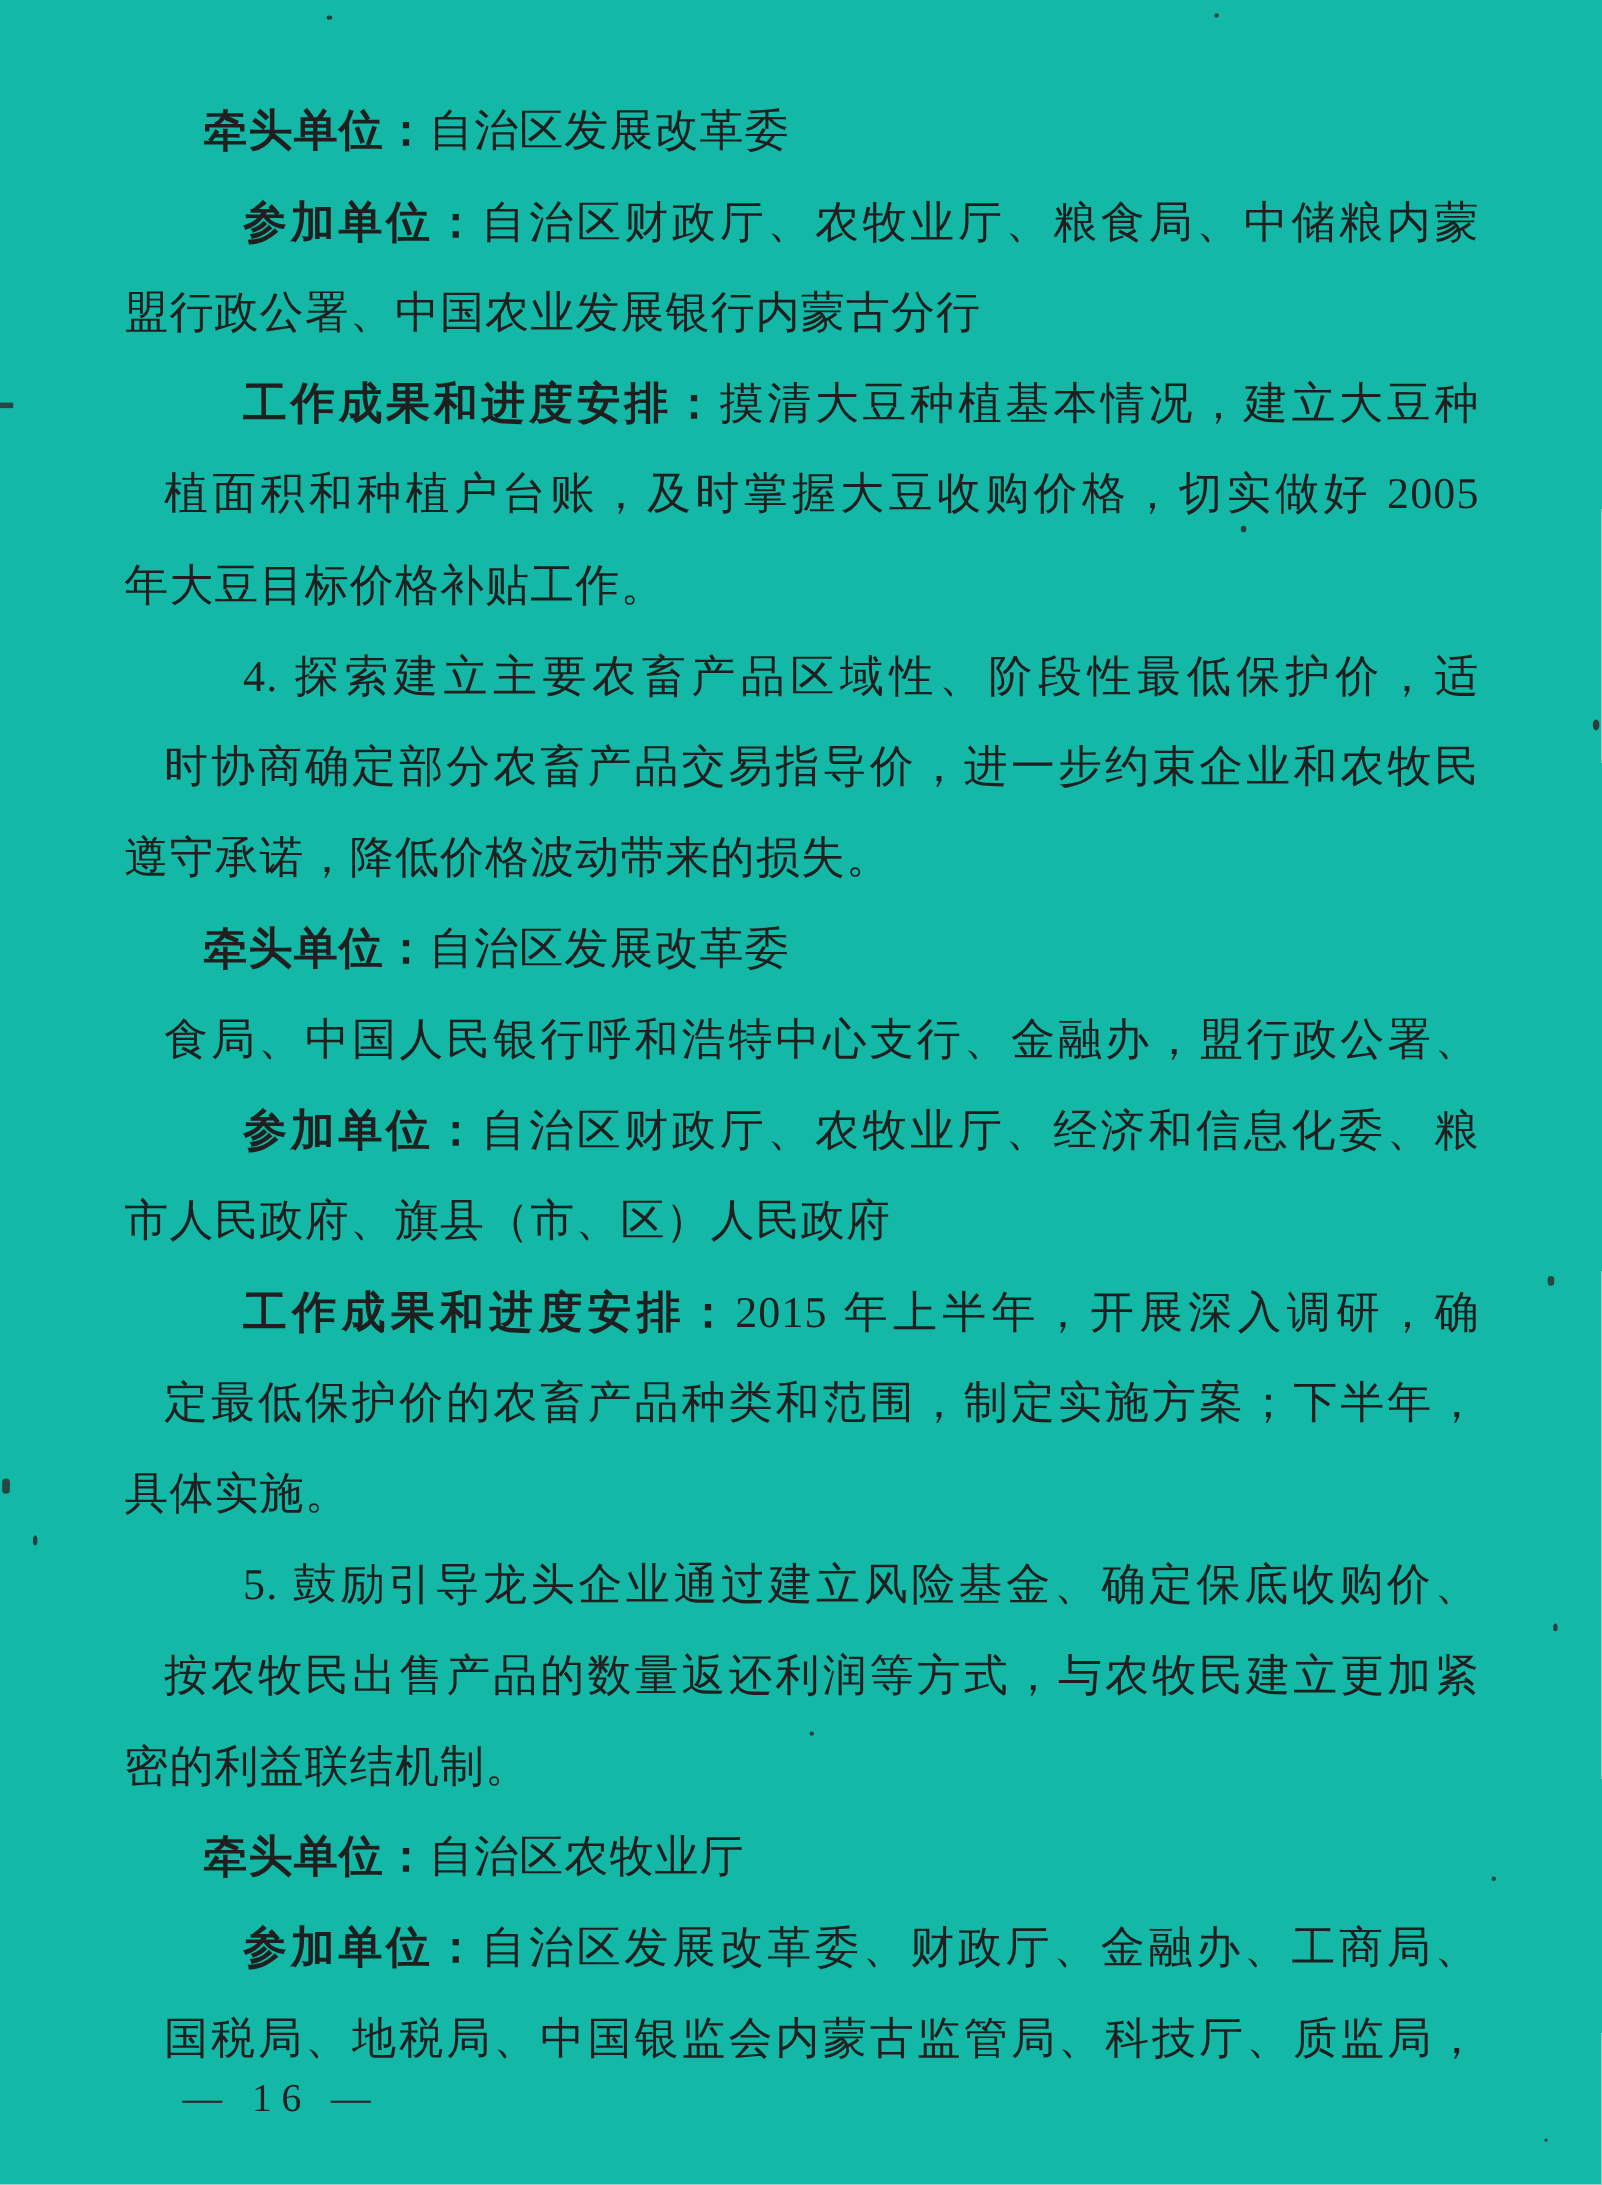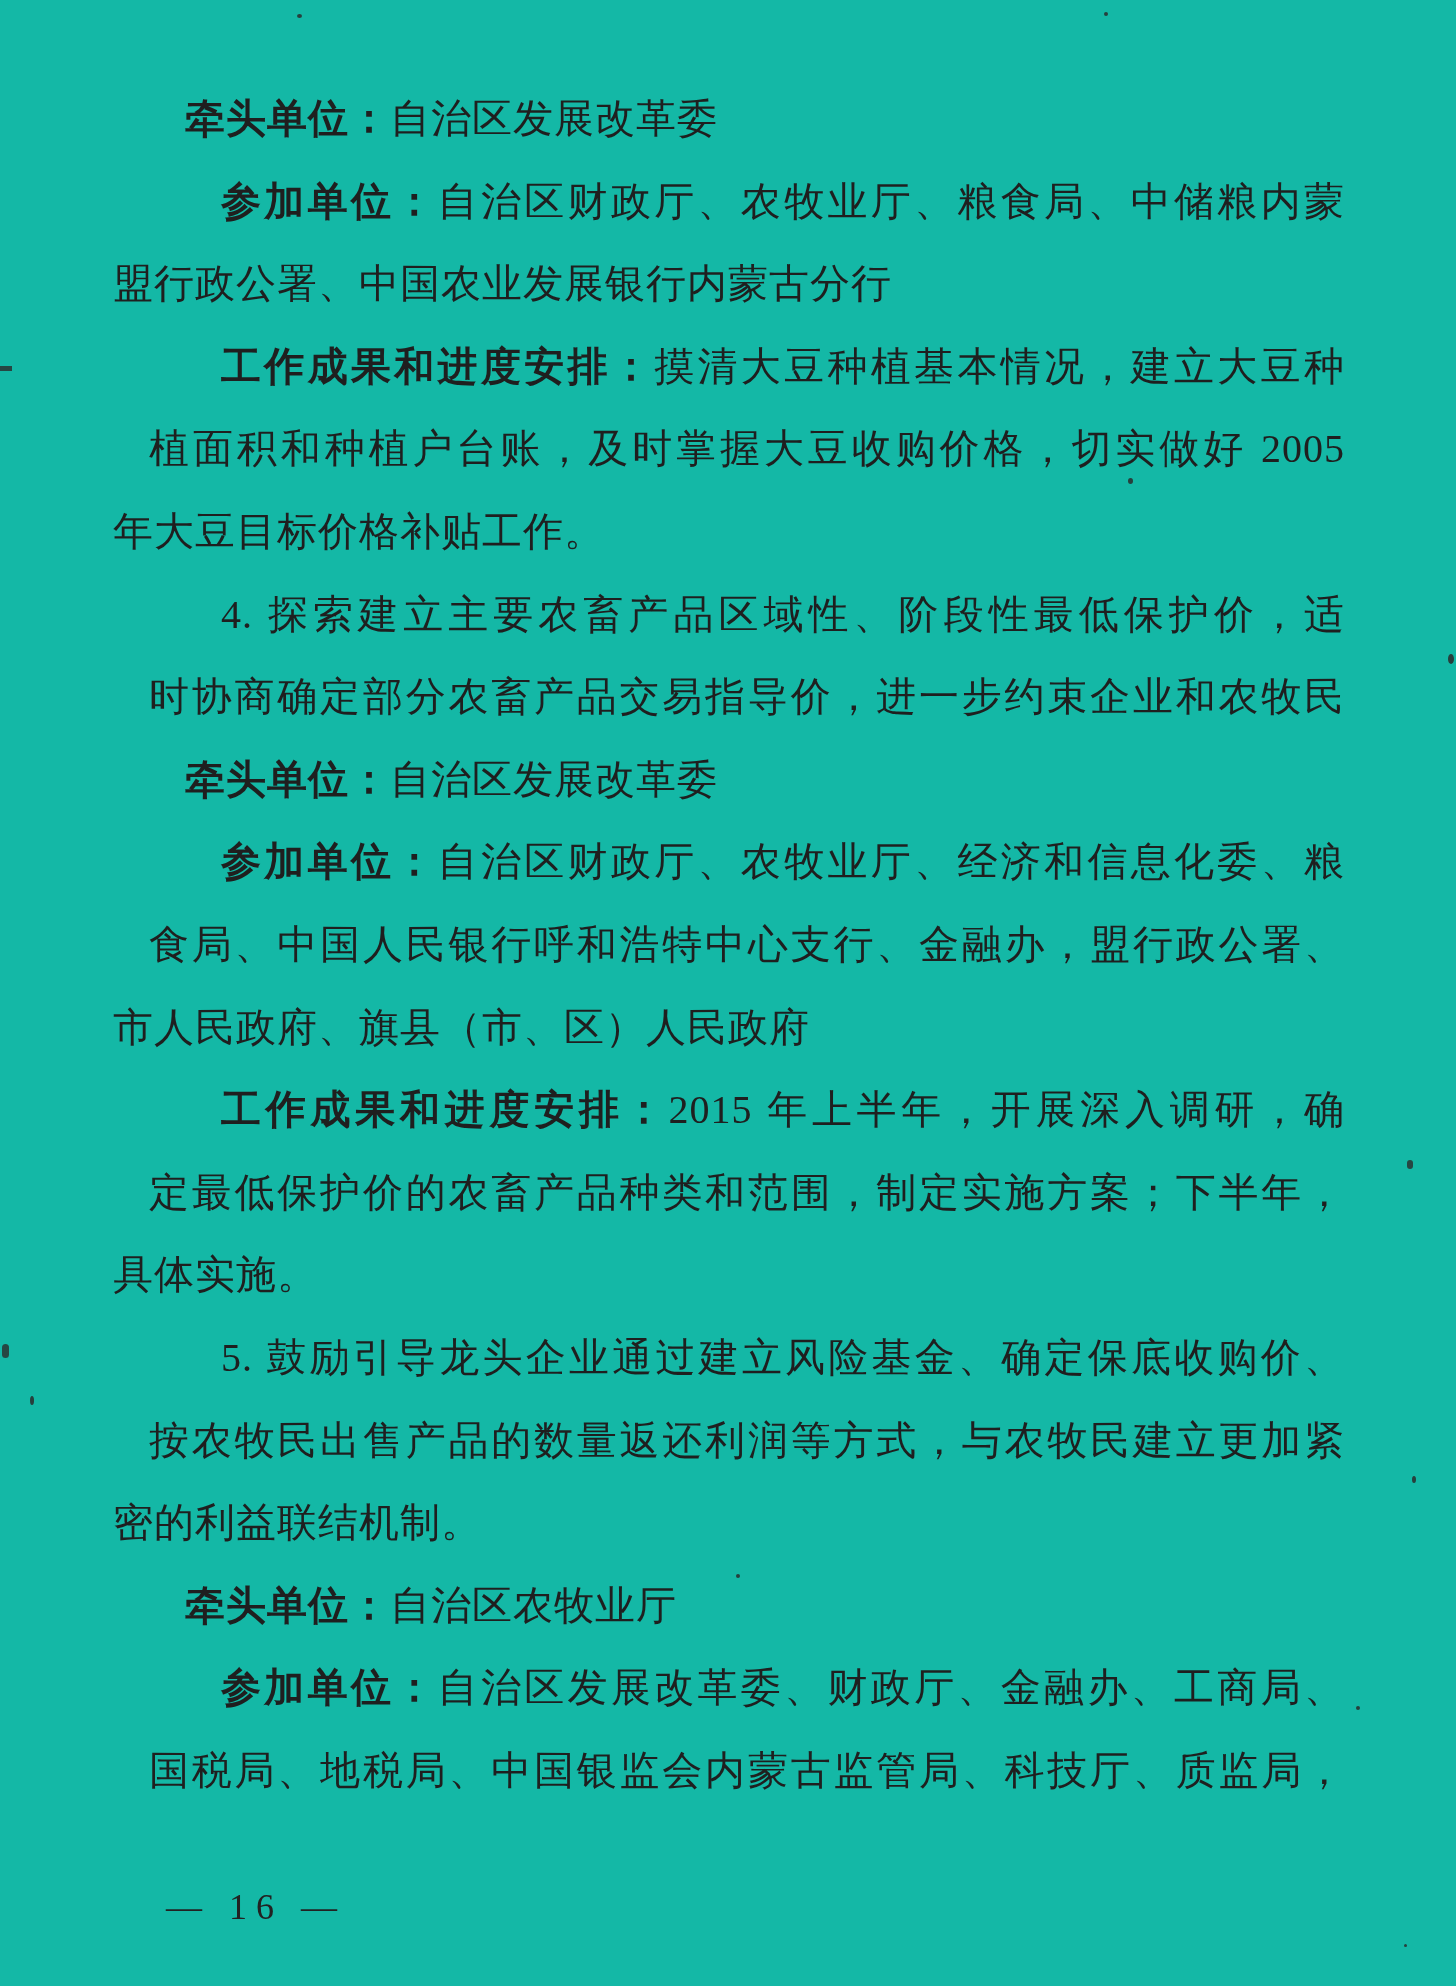--- a/index.html
+++ b/index.html
@@ -63,23 +63,24 @@
 
   <div class="text-block" id="text-block">
       <div class="line indent"><span class="seg-bold">牵头单位：</span><span class="seg-regular">自治区发展改革委</span></div>
       <div class="line indent justify"><span class="seg-bold">参加单位：</span><span class="seg-regular">自治区财政厅、农牧业厅、粮食局、中储粮内蒙</span></div>
       <div class="line"><span class="seg-regular">盟行政公署、中国农业发展银行内蒙古分行</span></div>
       <div class="line indent justify"><span class="seg-bold">工作成果和进度安排：</span><span class="seg-regular">摸清大豆种植基本情况，建立大豆种</span></div>
       <div class="line justify"><span class="seg-regular">植面积和种植户台账，及时掌握大豆收购价格，切实做好 2005</span></div>
       <div class="line"><span class="seg-regular">年大豆目标价格补贴工作。</span></div>
       <div class="line indent justify"><span class="seg-regular">4. 探索建立主要农畜产品区域性、阶段性最低保护价，适</span></div>
       <div class="line justify"><span class="seg-regular">时协商确定部分农畜产品交易指导价，进一步约束企业和农牧民</span></div>
+      <div class="line"><span class="seg-regular">遵守承诺，降低价格波动带来的损失。</span></div>
       <div class="line indent"><span class="seg-bold">牵头单位：</span><span class="seg-regular">自治区发展改革委</span></div>
+      <div class="line justify"><span class="seg-regular">食局、中国人民银行呼和浩特中心支行、金融办，盟行政公署、</span></div>
       <div class="line indent justify"><span class="seg-bold">参加单位：</span><span class="seg-regular">自治区财政厅、农牧业厅、经济和信息化委、粮</span></div>
-      <div class="line justify"><span class="seg-regular">食局、中国人民银行呼和浩特中心支行、金融办，盟行政公署、</span></div>
       <div class="line"><span class="seg-regular">市人民政府、旗县（市、区）人民政府</span></div>
       <div class="line indent justify"><span class="seg-bold">工作成果和进度安排：</span><span class="seg-regular">2015 年上半年，开展深入调研，确</span></div>
       <div class="line justify"><span class="seg-regular">定最低保护价的农畜产品种类和范围，制定实施方案；下半年，</span></div>
       <div class="line"><span class="seg-regular">具体实施。</span></div>
       <div class="line indent justify"><span class="seg-regular">5. 鼓励引导龙头企业通过建立风险基金、确定保底收购价、</span></div>
       <div class="line justify"><span class="seg-regular">按农牧民出售产品的数量返还利润等方式，与农牧民建立更加紧</span></div>
       <div class="line"><span class="seg-regular">密的利益联结机制。</span></div>
       <div class="line indent"><span class="seg-bold">牵头单位：</span><span class="seg-regular">自治区农牧业厅</span></div>
       <div class="line indent justify"><span class="seg-bold">参加单位：</span><span class="seg-regular">自治区发展改革委、财政厅、金融办、工商局、</span></div>
       <div class="line justify"><span class="seg-regular">国税局、地税局、中国银监会内蒙古监管局、科技厅、质监局，</span></div>

